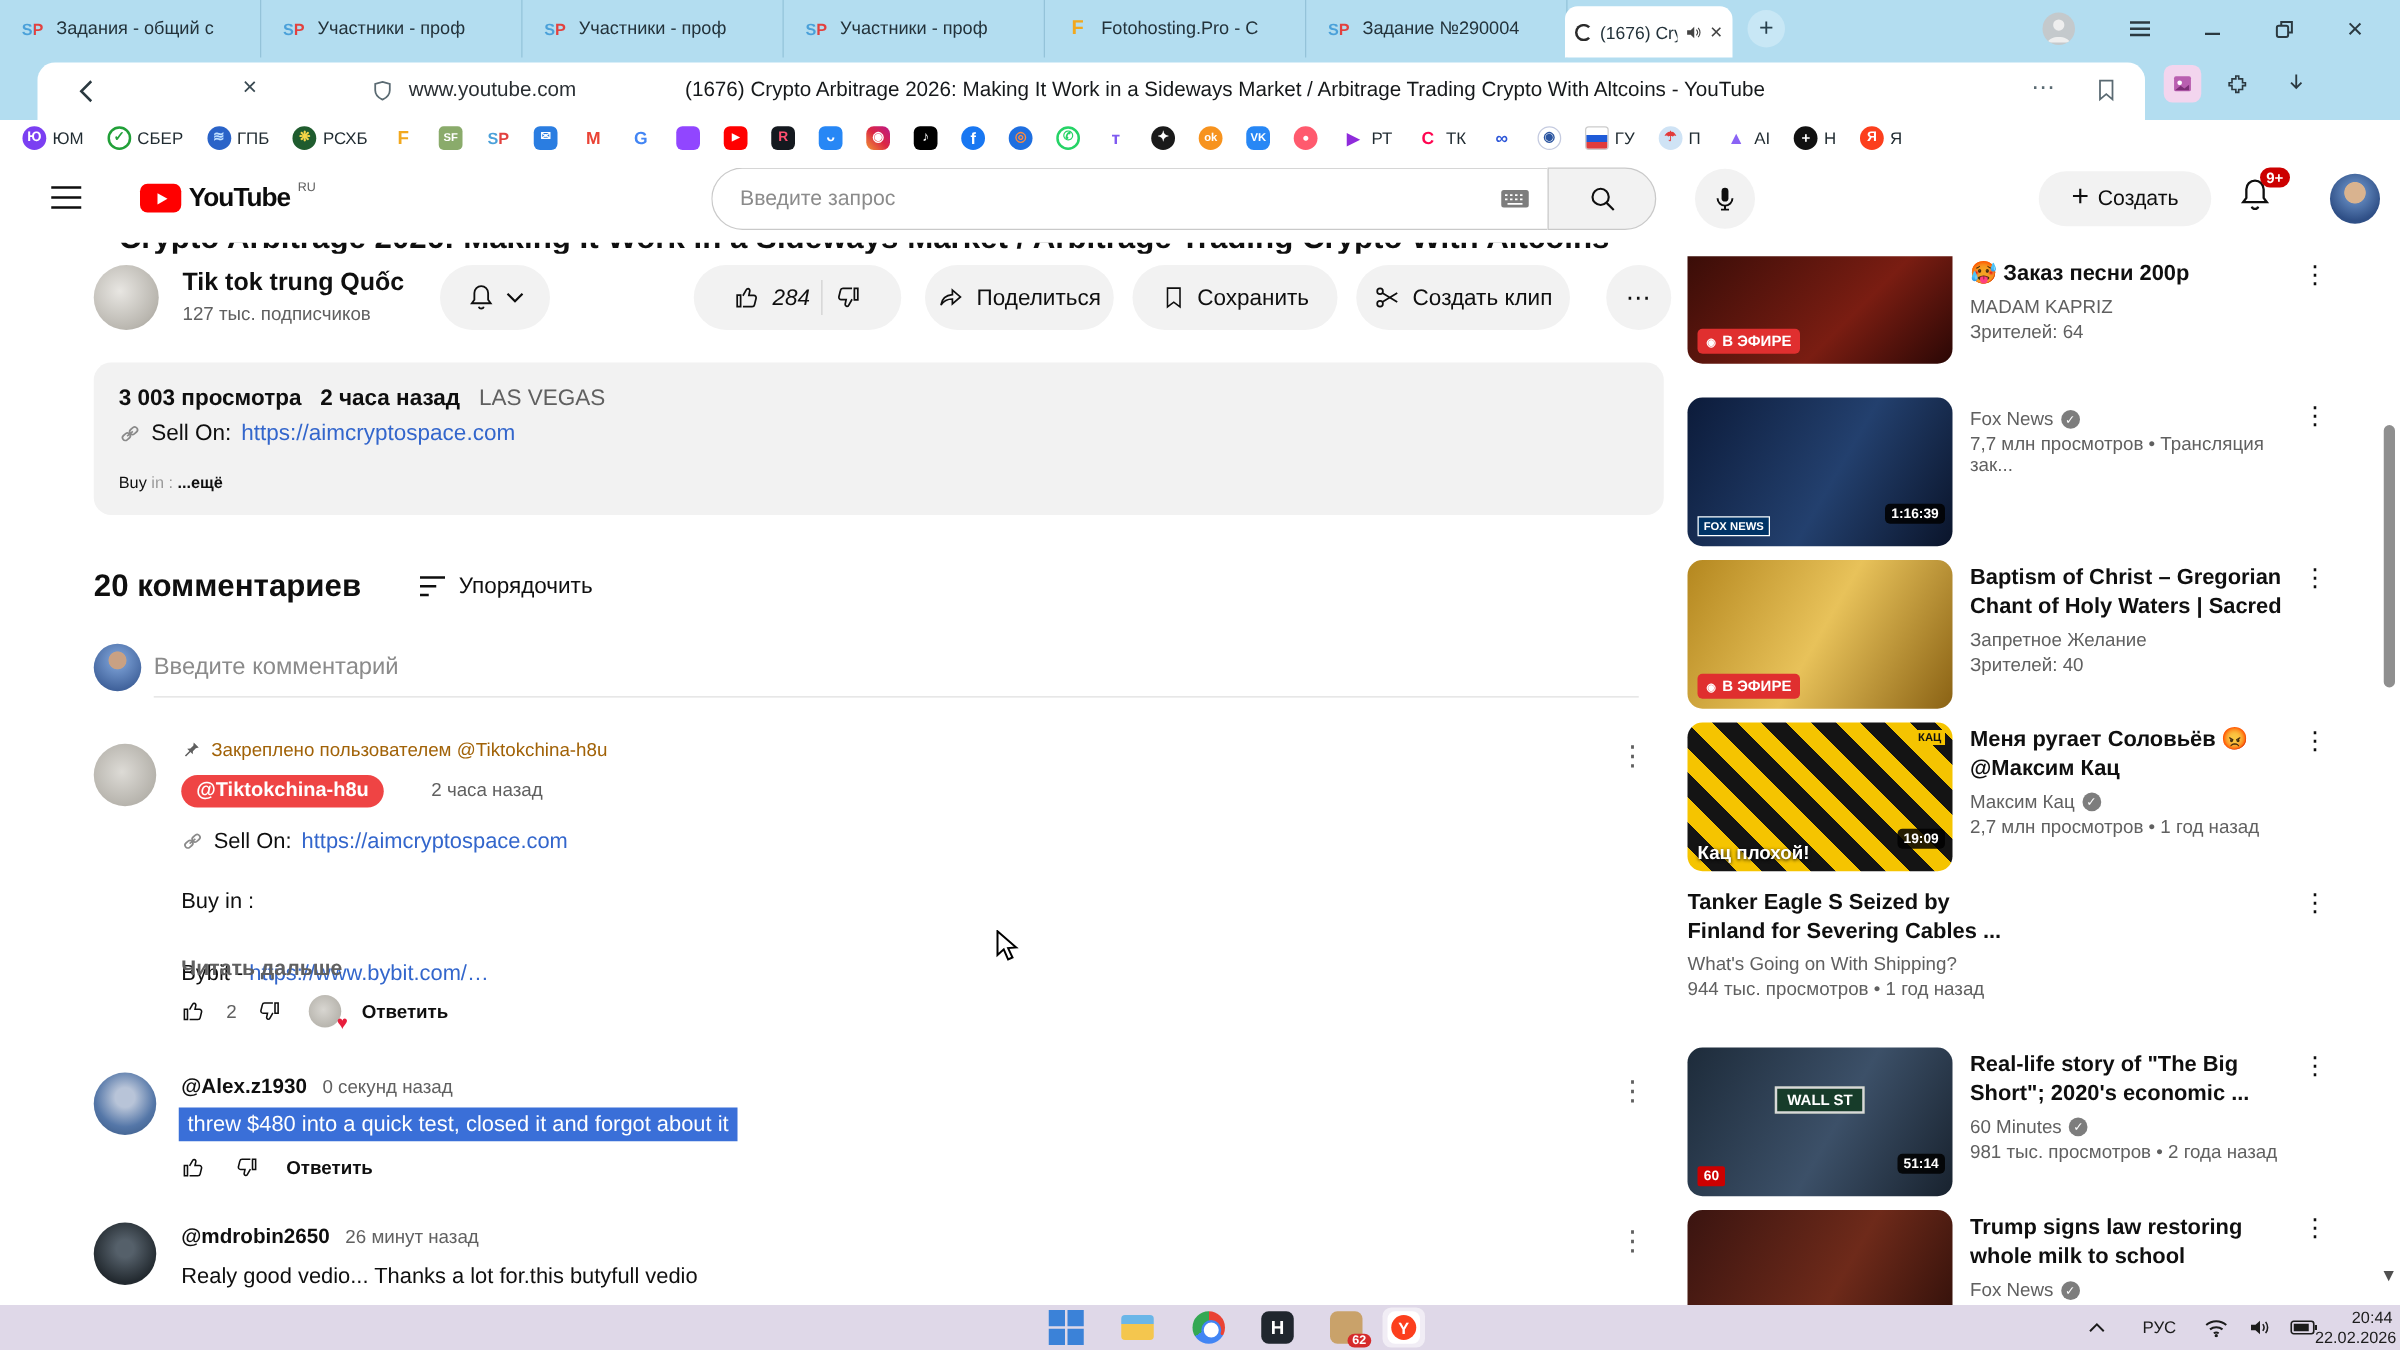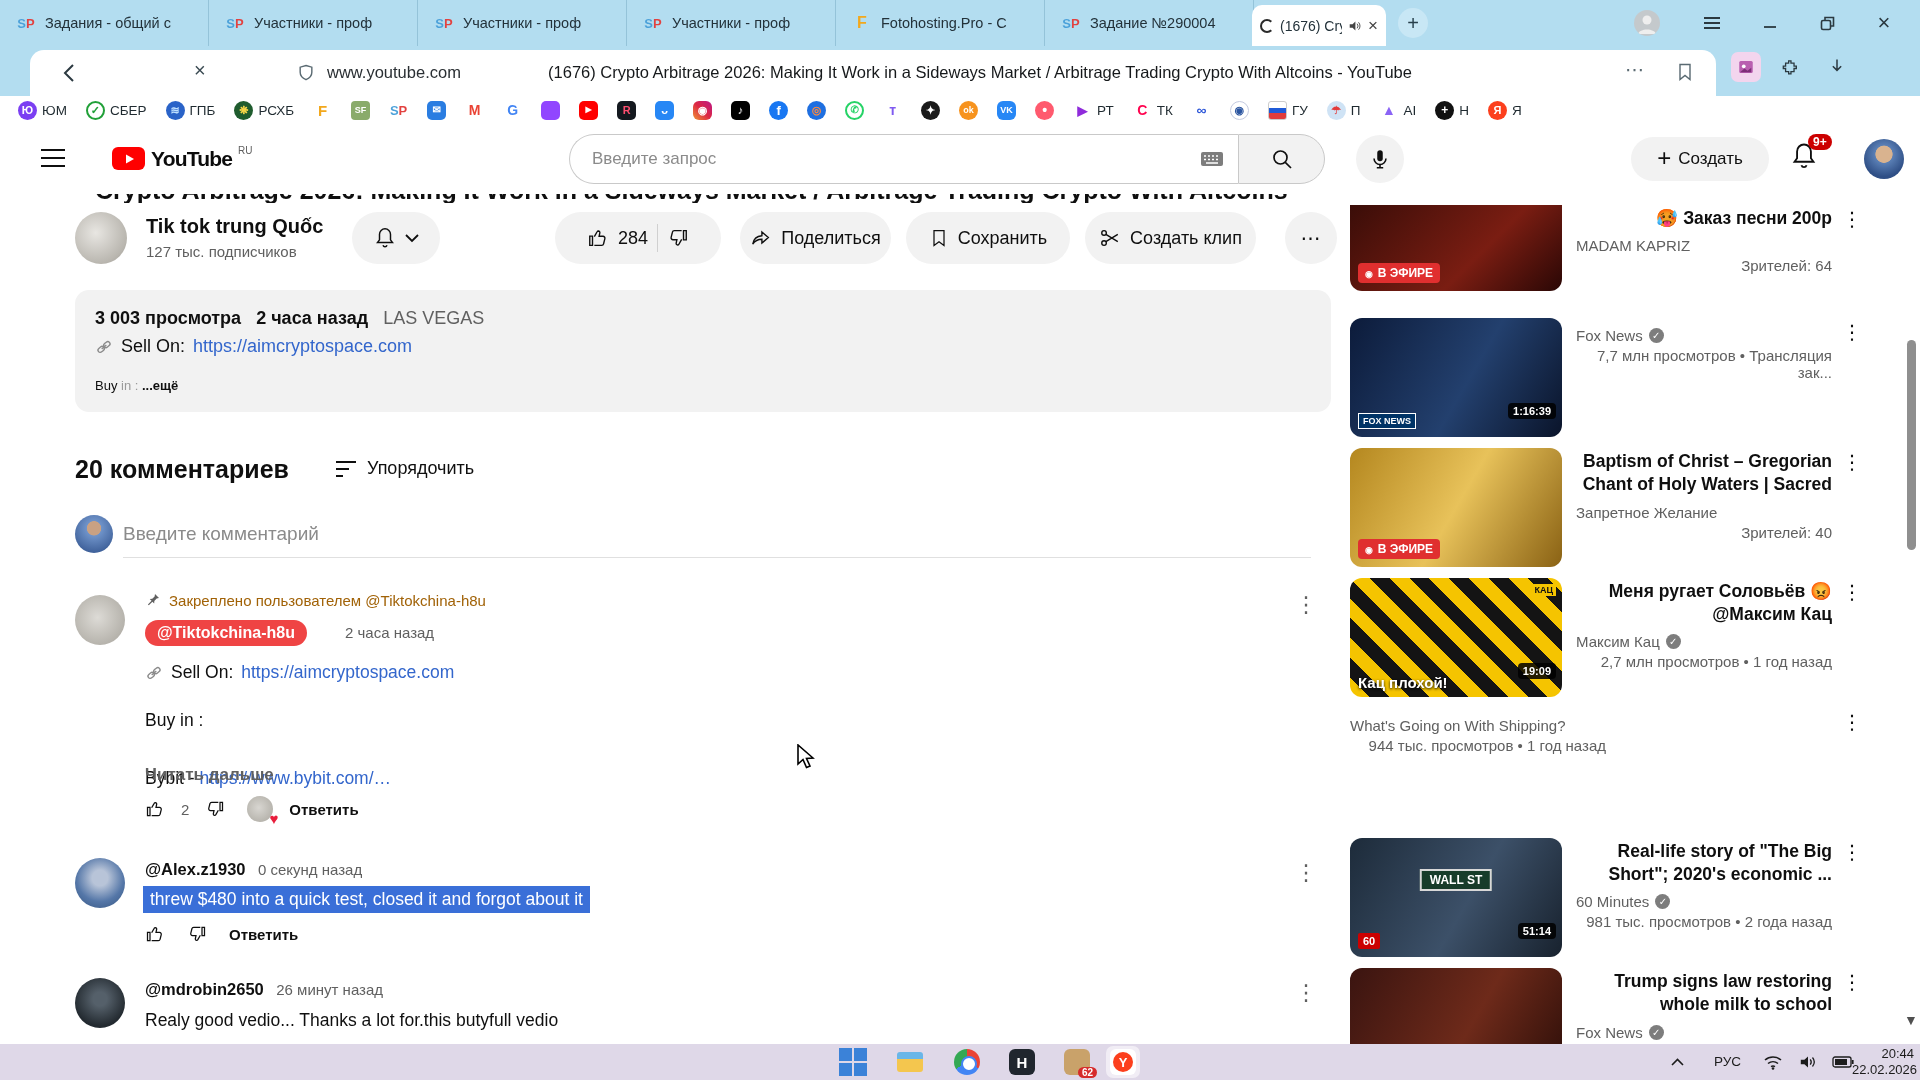--- a/index.html
+++ b/index.html
@@ -58,21 +58,21 @@
   
   #clip-strip { position:absolute; left:95px; top:70px; width:1240px; height:9px; overflow:hidden; z-index:1; }
   #clip-strip div { font-size:25px; font-weight:700; white-space:nowrap; margin-top:-18px; color:#0f0f0f; }
 
   
   .pill { background:#f2f2f2; border-radius:26px; display:flex; align-items:center; justify-content:center; gap:9px; height:52px; font-size:18px; color:#0f0f0f; }
   #ch-avatar { position:absolute; left:75px; top:88px; width:52px; height:52px; border-radius:50%; background:radial-gradient(circle at 40% 40%, #e8e6e2, #b9b6af 70%, #97948c); }
   #ch-name { position:absolute; left:146px; top:91px; font-size:20px; font-weight:700; }
   #ch-subs { position:absolute; left:146px; top:119px; font-size:15px; color:#606060; }
   #bell-pill { position:absolute; left:352px; top:88px; width:88px; }
-  #like-pill { position:absolute; left:555px; top:88px; width:166px; }
+  #like-pill { position:absolute; left:555px; top:88px; width:166px;font-style:italic; }
   #like-sep { width:1px; height:28px; background:#d0d0d0; }
   #share-pill { position:absolute; left:740px; top:88px; width:151px; }
   #save-pill { position:absolute; left:906px; top:88px; width:164px; }
   #clip-pill { position:absolute; left:1085px; top:88px; width:171px; }
   #more-pill { position:absolute; left:1285px; top:88px; width:52px; border-radius:50%; font-size:20px; letter-spacing:1px; }
 
   
   #desc-box { position:absolute; left:75px; top:166px; width:1256px; height:122px; background:#f2f2f2; border-radius:14px; }
   #desc-line1 { position:absolute; left:20px; top:18px; font-size:18px; font-weight:600; }
   #desc-line1 .gray { color:#606060; font-weight:400; margin-left:10px; }
@@ -121,21 +121,21 @@
   
   .vitem { position:absolute; left:1350px; width:512px; display:flex; gap:14px; }
   .vthumb { position:relative; flex:0 0 212px; width:212px; height:119px; border-radius:12px; overflow:hidden; }
   .vth-text, .vth-tag { position:absolute; }
   .vth-text:empty, .vth-tag:empty { display:none; }
   .vlive { position:absolute; left:8px; bottom:8px; background:#e02f2f; color:#fff; font-size:12px; font-weight:700; padding:3px 7px; border-radius:4px; }
   .vlive::before { content:"◉"; font-size:9px; margin-right:5px; }
   .vlive:empty { display:none; }
   .vdur { position:absolute; right:6px; bottom:18px; background:rgba(0,0,0,.85); color:#fff; font-size:11px; font-weight:700; padding:2px 5px; border-radius:4px; }
   .vdur:empty { display:none; }
-  .vtext { width:256px; padding-top:2px;text-align:right; }
+  .vtext { width:256px; padding-top:2px; }
   .vtitle { font-size:17.5px; font-weight:600; line-height:23px; max-height:47px; overflow:hidden; color:#0f0f0f; }
   .vchan { font-size:15px; color:#606060; margin-top:7px; display:flex; align-items:center; }
   .vmeta { font-size:15px; color:#606060; margin-top:3px; }
   .vmeta:empty { display:none; }
   .vcheck { display:inline-flex; width:15px; height:15px; border-radius:50%; background:#7d7d7d; color:#fff; font-size:10px; align-items:center; justify-content:center; margin-left:6px; }
   .vcheck:empty { display:none; }
   .vkebab { position:absolute; right:0; top:2px; color:#0f0f0f; font-size:20px; }
 
   
   #scroll-thumb { position:absolute; left:1907px; top:340px; width:9px; height:210px; background:#8f8f8f; border-radius:5px; }
@@ -694,20 +694,21 @@
             <span>Максим Кац</span>
             <span class="vcheck">✓</span>
           </div>
           <div class="vmeta">2,7 млн просмотров • 1 год назад</div>
         </div>
         <span class="vkebab">⋮</span>
       </div>
 
       <div class="vitem" style="top:584px;">
         <div class="vtext">
+          <div class="vtitle">Tanker Eagle S Seized by Finland for Severing Cables ...</div>
           <div class="vchan">
             <span>What's Going on With Shipping?</span>
           </div>
           <div class="vmeta">944 тыс. просмотров • 1 год назад</div>
         </div>
         <span class="vkebab">⋮</span>
       </div>
 
       <div class="vitem" style="top:714px;">
         <div class="vthumb" style="background:linear-gradient(120deg,#1d2b3a,#3c5068 55%,#18222e);">

